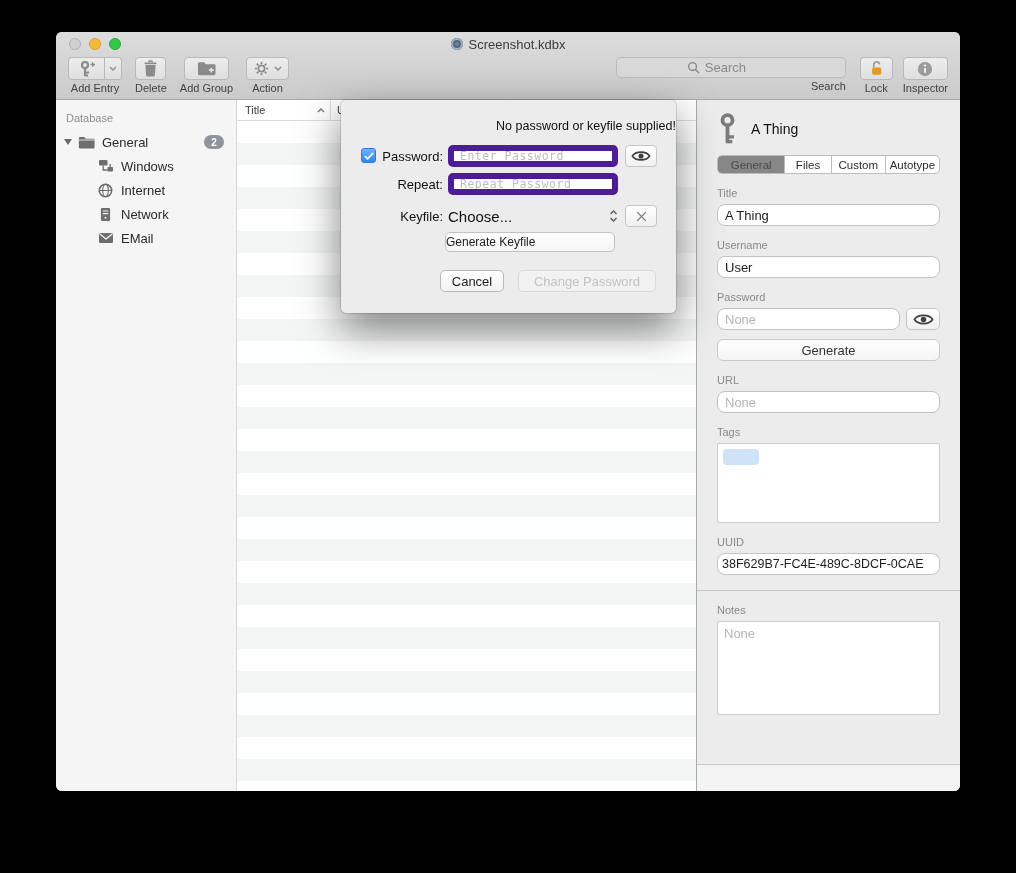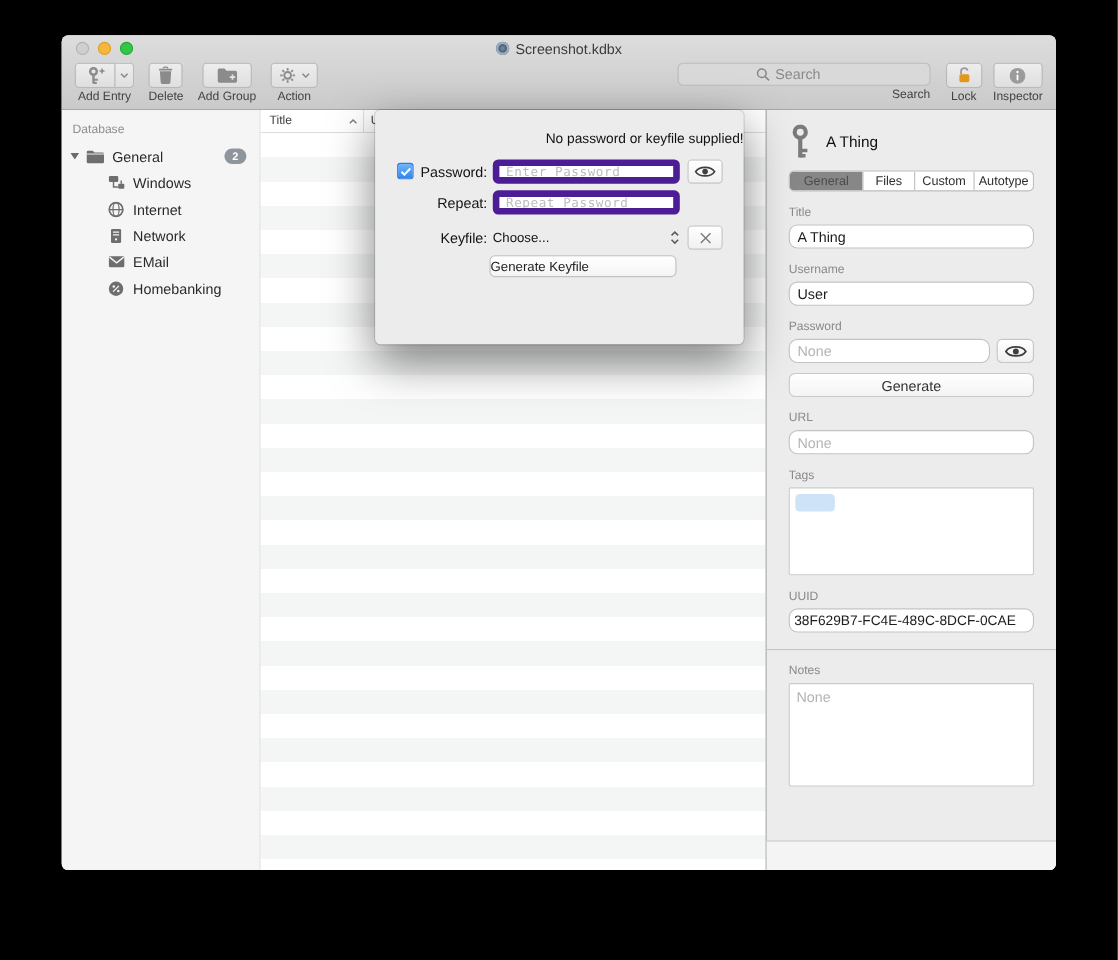--- a/index.html
+++ b/index.html
@@ -118,21 +118,21 @@
     border:6px solid #4c1d95; border-radius:5px; outline:none; padding:0 6px;
     font-family:"DejaVu Sans Mono",monospace; font-size:11.5px; color:#1c1c1c; letter-spacing:.5px; }
   .dlg-field::placeholder { color:#bdbdbd; }
   .dlg-side-btn { position:absolute; left:284px; width:32px; height:22px;
     background:linear-gradient(#ffffff,#f0f0f0); border:1px solid #c6c6c6; border-radius:4px;
     display:flex; align-items:center; justify-content:center; color:#3f3f3f; }
   .checkbox-checked { position:absolute; left:20px; width:15px; height:15px; border-radius:3px;
     background:linear-gradient(#6fb5f9,#2f87f2); border:1px solid #2f7ce0;
     display:flex; align-items:center; justify-content:center; }
   .choose-wrap { position:absolute; left:107px; width:170px; display:flex; align-items:center; }
-  .choose-text { font-size:12px; color:#111; }
+  .choose-text { font-size:15px; color:#111; }
   .stepper { margin-left:auto; color:#5a5a5a; }
   .dlg-wide-btn { position:absolute; left:104px; width:170px; height:20px;
     background:linear-gradient(#ffffff,#f4f4f4); border:1px solid #c2c2c2; border-radius:5px;
     font-size:12px; color:#222; display:flex; align-items:center; justify-content:flex-start; }
   .dlg-actions { position:absolute; top:170px; left:0; right:20px; display:flex; justify-content:flex-end; gap:14px; }
   .push-btn { height:22px; border-radius:5px; font-size:13px; display:flex; align-items:center;
     justify-content:center; }
   .btn-cancel { width:64px; background:linear-gradient(#ffffff,#f3f3f3); border:1px solid #b9b9b9; color:#1c1c1c; }
   .btn-disabled { width:138px; background:#f2f2f2; border:1px solid #d9d9d9; color:#c3c3c3; }
 
@@ -322,31 +322,20 @@
         <div class="sb-row sb-child">
           <span class="sb-icon">
             <svg width="16" height="12" viewBox="0 0 16 12">
                 <rect x="1" y="1" width="14" height="10" rx="1.2" fill="currentColor"></rect>
                 <path d="M1.5 1.8L8 7l6.5-5.2" fill="none" stroke="#f5f5f6" stroke-width="1.3"></path>
               </svg>
           </span>
           <span>EMail</span>
         </div>
 
-        <div class="sb-row sb-child">
-          <span class="sb-icon">
-            <svg width="15" height="15" viewBox="0 0 16 16">
-                <circle cx="8" cy="8" r="7" fill="currentColor"></circle>
-                <path d="M5.2 10.8l5.6-5.6" stroke="#f5f5f6" stroke-width="1.3"></path>
-                <circle cx="5.8" cy="5.8" r="1.2" fill="#f5f5f6"></circle>
-                <circle cx="10.2" cy="10.2" r="1.2" fill="#f5f5f6"></circle>
-              </svg>
-          </span>
-          <span>Homebanking</span>
-        </div>
       </div>
 
       <div class="main">
         <div class="table-header">
           <div class="th-col1">
             <span>Title</span>
             <span class="th-sort">
               <svg width="8" height="5" viewBox="0 0 8 5">
                   <path d="M1 4l3-3 3 3" stroke="currentColor" stroke-width="1.3" fill="none"></path>
                 </svg>
@@ -473,16 +462,24 @@
                 <path d="M1 1l8 8M9 1L1 9" stroke="currentColor" stroke-width="1.2"></path>
               </svg>
           </span>
         </div>
       </div>
 
       <div class="dlg-wide-btn" style="top:132px;">
         <span>Generate Keyfile</span>
       </div>
 
+      <div class="dlg-actions">
+        <div class="push-btn btn-cancel">
+          <span>Cancel</span>
+        </div>
+        <div class="push-btn btn-disabled">
+          <span>Change Password</span>
+        </div>
+      </div>
     </div>
 
   </div>
 </div>
 
 </body></html>

